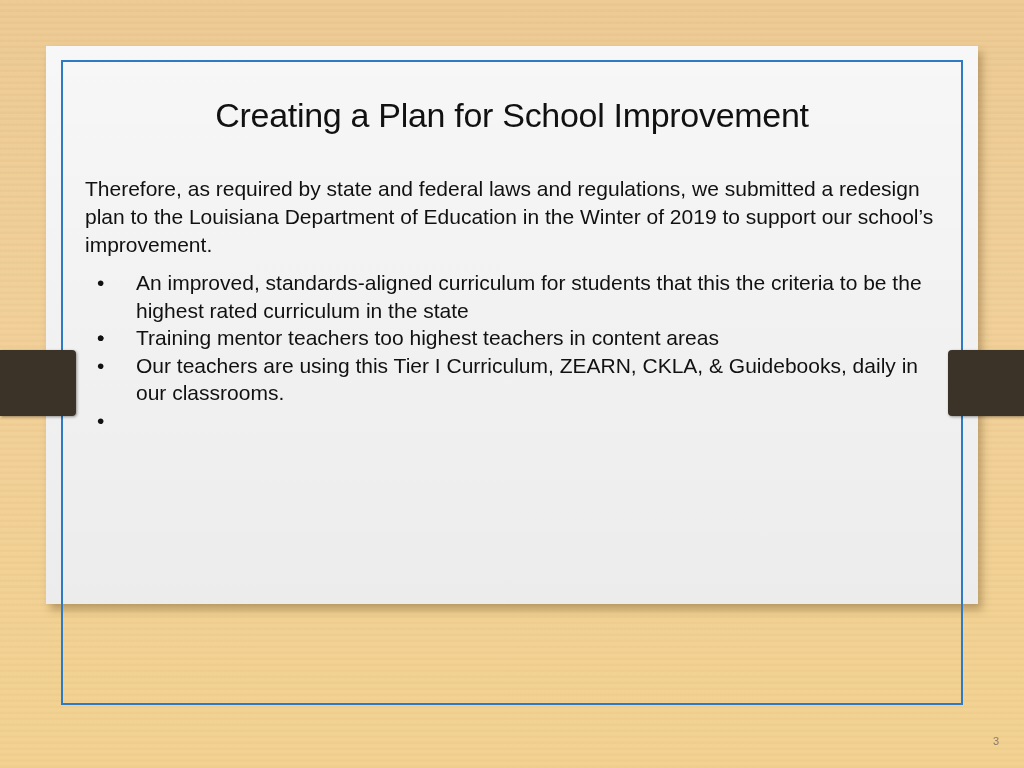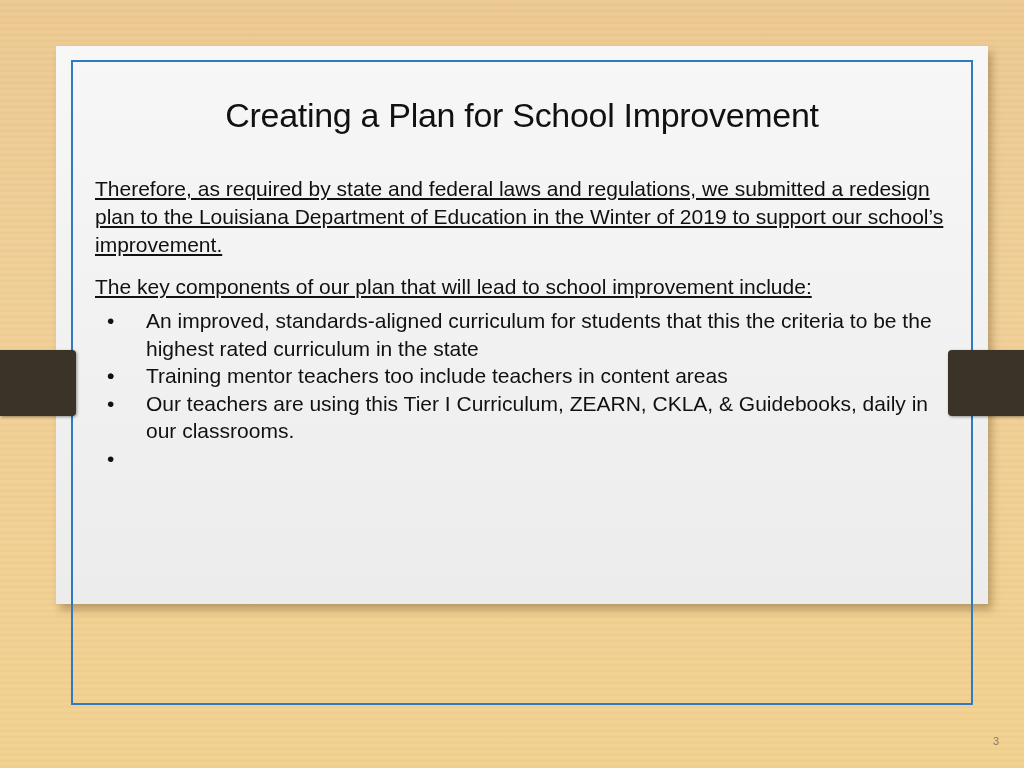--- a/index.html
+++ b/index.html
@@ -12,66 +12,65 @@
     position:absolute; inset:0;
     background: repeating-linear-gradient(0deg, rgba(200,150,80,0.06) 0px, rgba(200,150,80,0.06) 2px, rgba(255,230,180,0.05) 3px, rgba(255,230,180,0.05) 6px);
   }
   .clip {
     position:absolute; top:350px; height:66px; background:#3b3228;
     box-shadow: 1px 1px 3px rgba(0,0,0,0.4);
   }
   .clip.left { left:0; width:76px; border-radius:0 4px 4px 0; }
   .clip.right { left:948px; width:76px; border-radius:4px 0 0 4px; }
   .card {
-    position:absolute; left:56px; top:46px; width:932px; height:558px;
+    position:absolute; left:46px; top:46px; width:932px; height:558px;
     background: linear-gradient(180deg, #f7f7f7 0%, #ececec 100%);
     box-shadow: 4px 6px 8px rgba(90,60,20,0.35);
   }
   .frame {
     position:absolute; left:15px; top:14px; width:898px; height:641px;
     border:2px solid #2e7bc4;
   }
   .title {
     position:absolute; left:0; right:0; top:34px; text-align:center;
     font-size:34px; color:#111; letter-spacing:-0.3px;
   }
   .content {
     position:absolute; left:22px; top:113px; width:860px;
     font-size:21px; line-height:28px; color:#111;
   }
-  .content p { margin:0 0 14px 0;text-decoration:underline; }
+  .content p { margin:0 0 14px 0; }
   ul.bullets { list-style:none; margin:-4px 0 0 0; padding:0; }
   ul.bullets li { position:relative; padding-left:51px; line-height:27.5px; }
   ul.bullets li .dot { position:absolute; left:12px; top:0; }
   .slide-num {
     position:absolute; left:993px; top:735px; font-size:11px; color:#8a7a6a;
   }
 </style>
 </head>
 <body>
 
 <div class="wood-grain"></div>
 
 <div class="card">
   <div class="frame">
     <div class="title">Creating a Plan for School Improvement</div>
     <div class="content">
       <p>Therefore, as required by state and federal laws and regulations, we submitted a redesign plan to the Louisiana Department of Education in the Winter of 2019 to support our school’s improvement.</p>
-      <p style="margin-bottom:10px">The key components of our plan that will lead to school improvement include:</p>
       <ul class="bullets">
         <li>
           <span class="dot">•</span>
           <span>An improved, standards-aligned curriculum for students that this the criteria to be the highest rated curriculum in the state</span>
         </li>
         <li>
           <span class="dot">•</span>
         </li>
         <li>
           <span class="dot">•</span>
-          <span>Training mentor teachers too include teachers in content areas</span>
+          <span>Training mentor teachers too highest teachers in content areas</span>
         </li>
         <li>
           <span class="dot">•</span>
           <span>Our teachers are using this Tier I Curriculum, ZEARN, CKLA, &amp; Guidebooks, daily in our classrooms.</span>
         </li>
         <li>
           <span class="dot">•</span>
         </li>
       </ul>
     </div>

